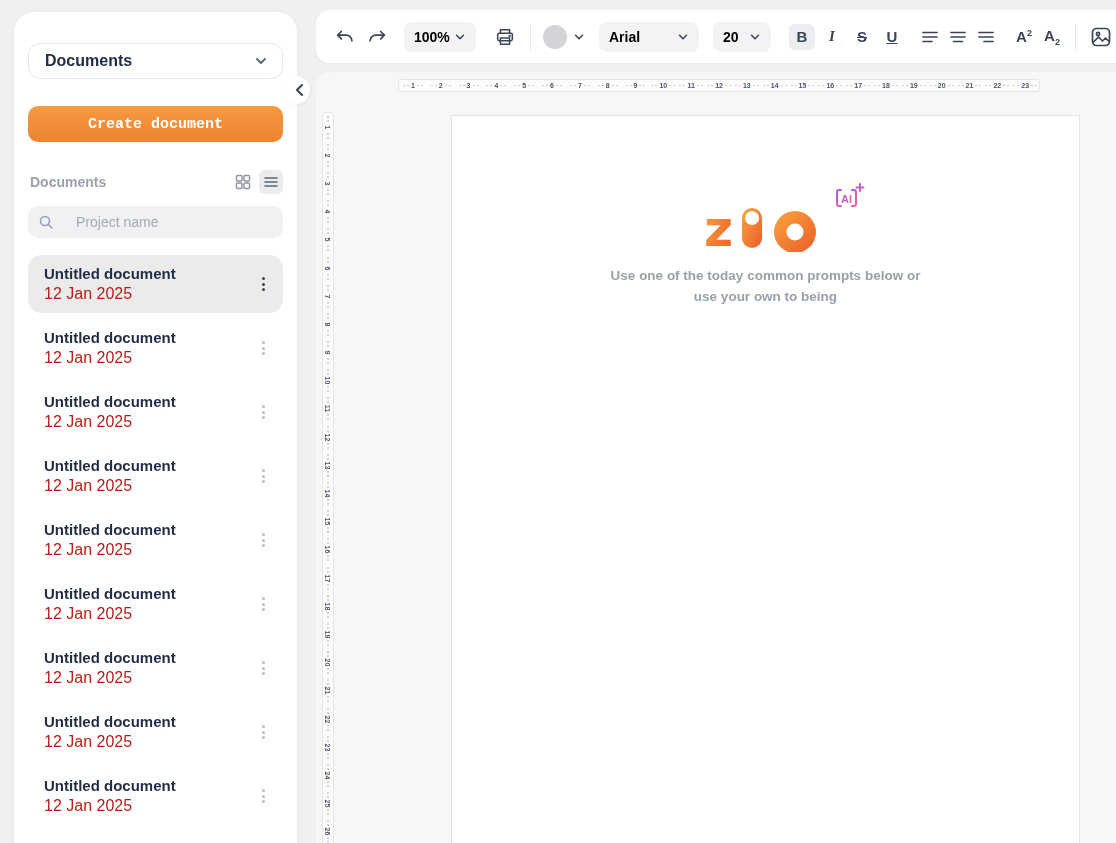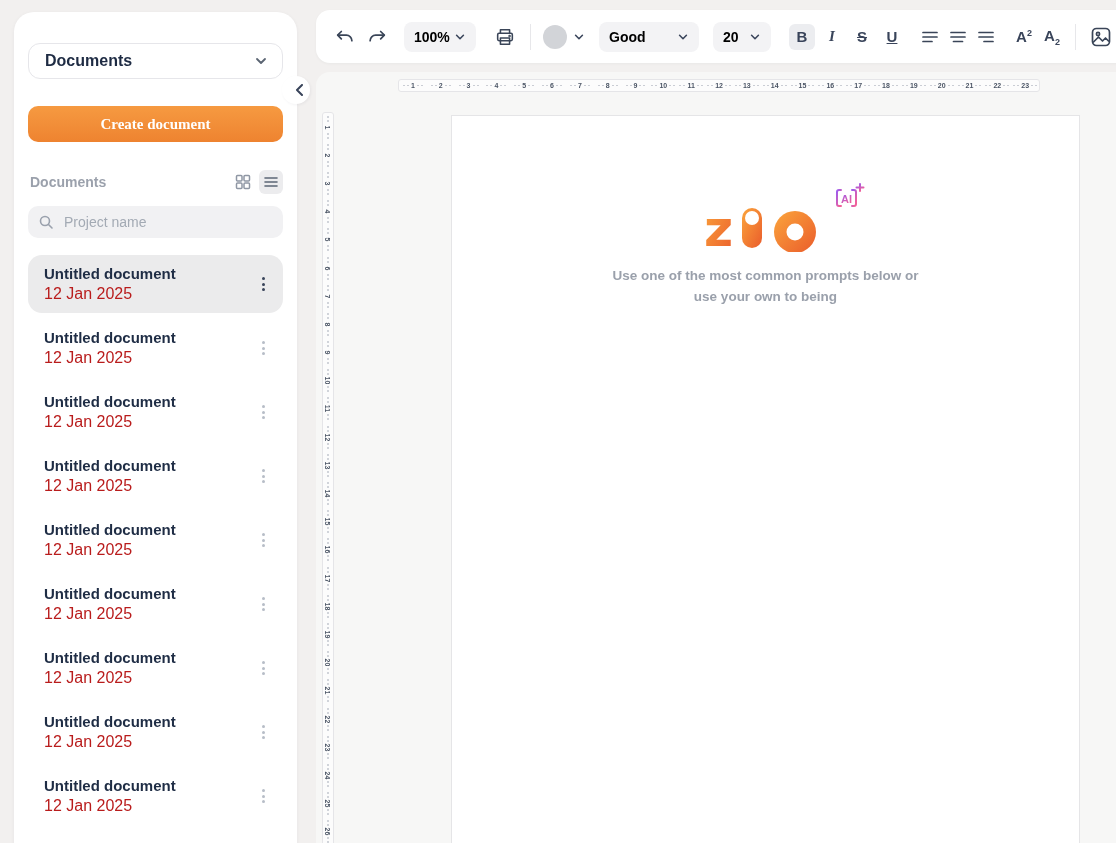--- a/index.html
+++ b/index.html
@@ -14,31 +14,31 @@
   }
   .workspace-select {
     height:36px; border:1px solid #e6e6ea; border-radius:12px; background:#fff;
     display:flex; align-items:center; justify-content:space-between;
     padding:0 14px 0 16px; cursor:pointer;
   }
   .workspace-select .ws-label { font-size:16px; font-weight:700; color:#1e2b43; }
   .create-btn {
     margin-top:27px; width:100%; height:36px; border:none; border-radius:10px;
     background:linear-gradient(180deg,#f69a41,#ee8330);
-    color:#fff; font-size:15px; font-weight:700; font-family:Liberation Serif, serif; cursor:pointer;
+    color:#fff; font-size:15px; font-weight:700; font-family:Liberation Mono, monospace; cursor:pointer;
   }
   .section-row { margin-top:28px; display:flex; align-items:center; justify-content:space-between; padding:0 0 0 2px; }
   .section-label { font-size:14px; font-weight:600; color:#9ba1ac; }
   .view-toggles { display:flex; align-items:center; gap:4px; }
   .toggle-btn { width:24px; height:24px; border:none; background:transparent; border-radius:6px;
     display:flex; align-items:center; justify-content:center; color:#8f97a4; cursor:pointer; }
   .toggle-btn.active { background:#ececee; color:#5b6575; }
   .search-box {
     margin-top:12px; height:32px; background:#f1f1f3; border-radius:10px;
-    display:flex; align-items:center; padding:0 10px; gap:10px;
+    display:flex; align-items:center; padding:0 10px; gap:22px;
   }
   .search-box input {
     border:none; outline:none; background:transparent; flex:1;
     font-size:14px; font-family:inherit; color:#4a5568;
   }
   .search-box input::placeholder { color:#a3aab4; }
   .doc-list { margin-top:17px; }
   .doc-item {
     height:58px; margin-bottom:6px; border-radius:14px; display:flex; align-items:center;
     padding:0 8px 0 16px; cursor:pointer; position:relative;
@@ -309,21 +309,21 @@
     <span class="tb-sep" style="margin-right:12px"></span>
 
     <button class="swatch-btn" style="margin-right:14px">
       <span class="swatch"></span>
       <svg width="12" height="12" viewBox="0 0 14 14" fill="none" stroke="#39445a" stroke-width="1.8" stroke-linecap="round" stroke-linejoin="round">
           <path d="M3 5l4 4 4-4"></path>
         </svg>
     </button>
 
     <button class="tb-pill" style="width:100px; margin-right:14px">
-      <span>Good</span>
+      <span>Arial</span>
       <svg width="12" height="12" viewBox="0 0 14 14" fill="none" stroke="#39445a" stroke-width="1.8" stroke-linecap="round" stroke-linejoin="round">
           <path d="M3 5l4 4 4-4"></path>
         </svg>
     </button>
 
     <button class="tb-pill" style="width:58px; margin-right:18px">
       <span>20</span>
       <svg width="12" height="12" viewBox="0 0 14 14" fill="none" stroke="#39445a" stroke-width="1.8" stroke-linecap="round" stroke-linejoin="round">
           <path d="M3 5l4 4 4-4"></path>
         </svg>
@@ -740,18 +740,18 @@
             <path d="M9 8H7a2 2 0 0 0-2 2v12a2 2 0 0 0 2 2h2" fill="none" stroke="url(#lg-ai)" stroke-width="2" stroke-linecap="round"></path>
             <path d="M20 8h2a2 2 0 0 1 2 2v12a2 2 0 0 1-2 2h-2" fill="none" stroke="url(#lg-ai)" stroke-width="2" stroke-linecap="round"></path>
             <text x="9" y="21" font-family="Liberation Sans, sans-serif" font-weight="bold" font-size="11" fill="url(#lg-ai)">AI</text>
             <path d="M28 2v7M24.5 5.5h7" stroke="url(#lg-ai)" stroke-width="2" stroke-linecap="round"></path>
           </svg>
         </span>
       </div>
 
 
       <p class="subtitle">
-        <span>Use one of the most common prompts below or</span><br>
+        <span>Use one of the today common prompts below or</span><br>
         <span>use your own to being</span>
       </p>
     </div>
   </div>
 </div>
 
 </body></html>

